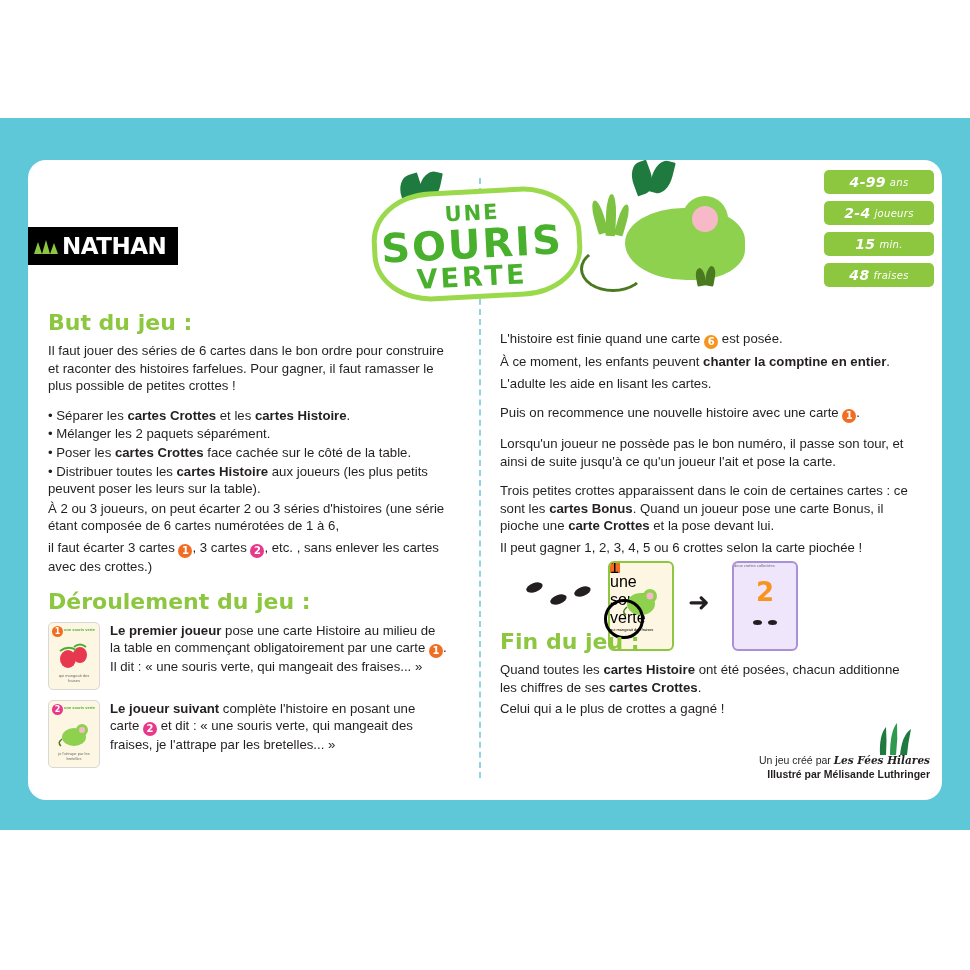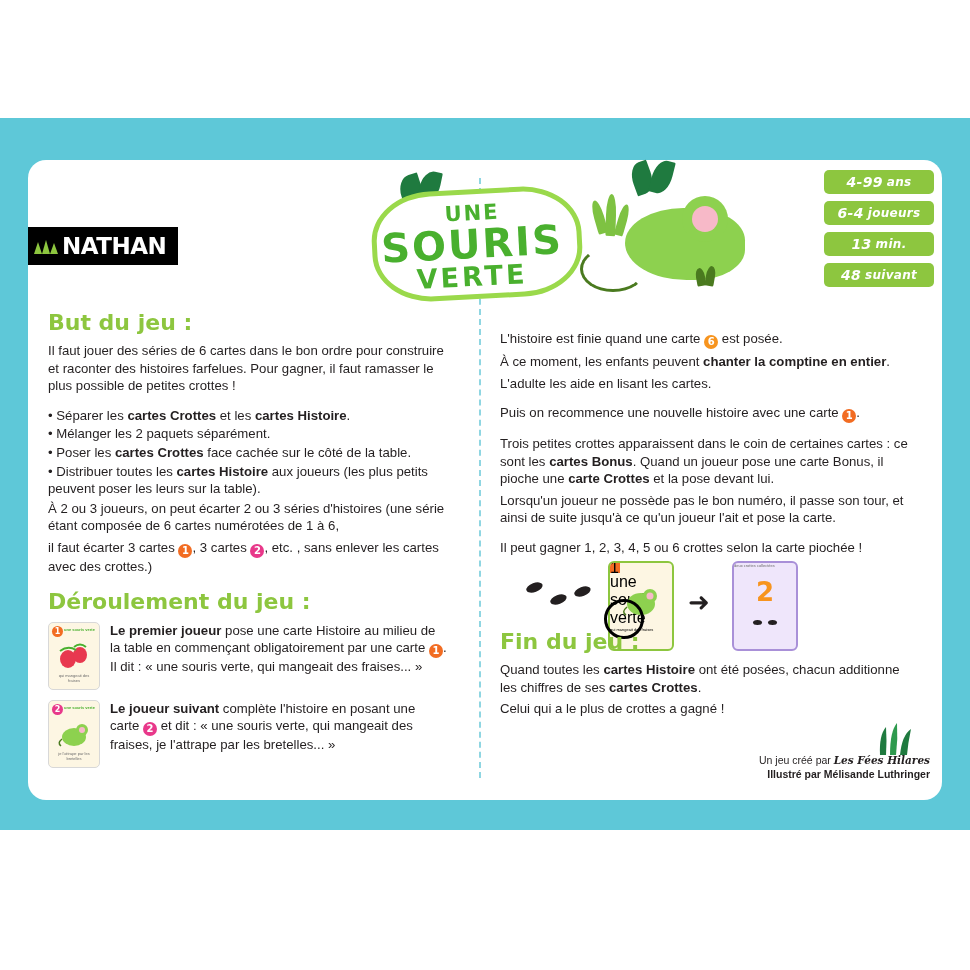--- a/index.html
+++ b/index.html
@@ -183,22 +183,22 @@
     display: flex;
     align-items: center;
     justify-content: center;
     font-family: "DejaVu Sans", sans-serif;
     font-size: 14px;
     font-weight: bold;
     font-style: italic;
     letter-spacing: 0.3px;
   }
   .badge .unit {
-    font-weight: bold;
-    font-size: 12px;
+    font-weight: normal;
+    font-size: 10px;
     margin-left: 4px;
   }
 
   
   .col {
     position: absolute;
     font-size: 13.2px;
     line-height: 1.33;
     color: #231f20;
   }
@@ -394,30 +394,30 @@
     <div class="grass-blade" style="left:126px; top:108px; width:9px; height:18px; transform:rotate(-10deg); background:#4a7a1f;"></div>
     <div class="grass-blade" style="left:136px; top:106px; width:9px; height:20px; transform:rotate(10deg); background:#4a7a1f;"></div>
   </div>
 
   <div class="badges">
     <div class="badge">
       <span>4-99</span>
       <span class="unit">ans</span>
     </div>
     <div class="badge">
-      <span>6-4</span>
+      <span>2-4</span>
       <span class="unit">joueurs</span>
     </div>
     <div class="badge">
-      <span>13</span>
+      <span>15</span>
       <span class="unit">min.</span>
     </div>
     <div class="badge">
       <span>48</span>
-      <span class="unit">suivant</span>
+      <span class="unit">fraises</span>
     </div>
   </div>
 
   <div class="col col-left">
 
     <div class="blk">
       <h2 class="sec">But du jeu :</h2>
       <p>Il faut jouer des séries de 6 cartes dans le bon ordre pour construire et raconter des histoires farfelues. Pour gagner, il faut ramasser le plus possible de petites crottes !</p>
     </div>
 
@@ -486,25 +486,25 @@
     <p>
       <span>À ce moment, les enfants peuvent </span><b>chanter la comptine en entier</b><span>.</span>
     </p>
     <p style="margin-bottom:12px;">L'adulte les aide en lisant les cartes.</p>
 
     <p style="margin-bottom:12px;">
       <span>Puis on recommence une nouvelle histoire avec une carte</span>
       <span class="num n1">1</span><span>.</span>
     </p>
 
+    <p style="margin-bottom:12px;">Lorsqu'un joueur ne possède pas le bon numéro, il passe son tour, et ainsi de suite jusqu'à ce qu'un joueur l'ait et pose la carte.</p>
+
     <p>
       <span>Trois petites crottes apparaissent dans le coin de certaines cartes : ce sont les </span><b>cartes Bonus</b><span>. Quand un joueur pose une carte Bonus, il pioche une </span><b>carte Crottes</b><span> et la pose devant lui.</span>
     </p>
-
-    <p style="margin-bottom:12px;">Lorsqu'un joueur ne possède pas le bon numéro, il passe son tour, et ainsi de suite jusqu'à ce qu'un joueur l'ait et pose la carte.</p>
     <p>Il peut gagner 1, 2, 3, 4, 5 ou 6 crottes selon la carte piochée !</p>
   </div>
 
   <div class="scene">
     <div class="poop" style="left:6px;  top:28px;"></div>
     <div class="poop" style="left:30px; top:40px;"></div>
     <div class="poop" style="left:54px; top:32px;"></div>
 
     <div class="scene-card" style="left:88px; top:6px;">
       <div class="mc-badge" style="background:#f26c22; left:4px; top:4px; width:10px; height:10px; line-height:10px;">1</div>

